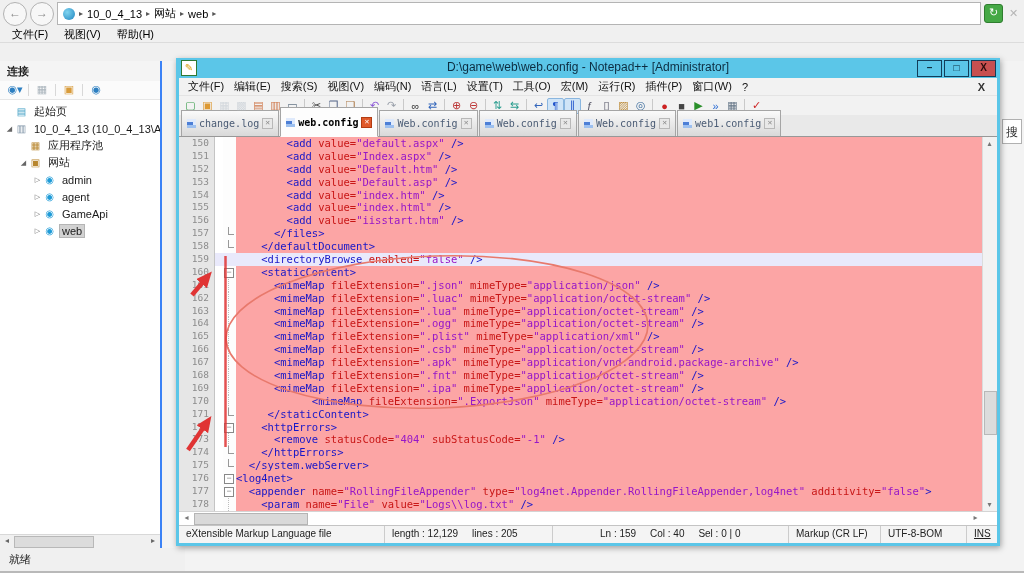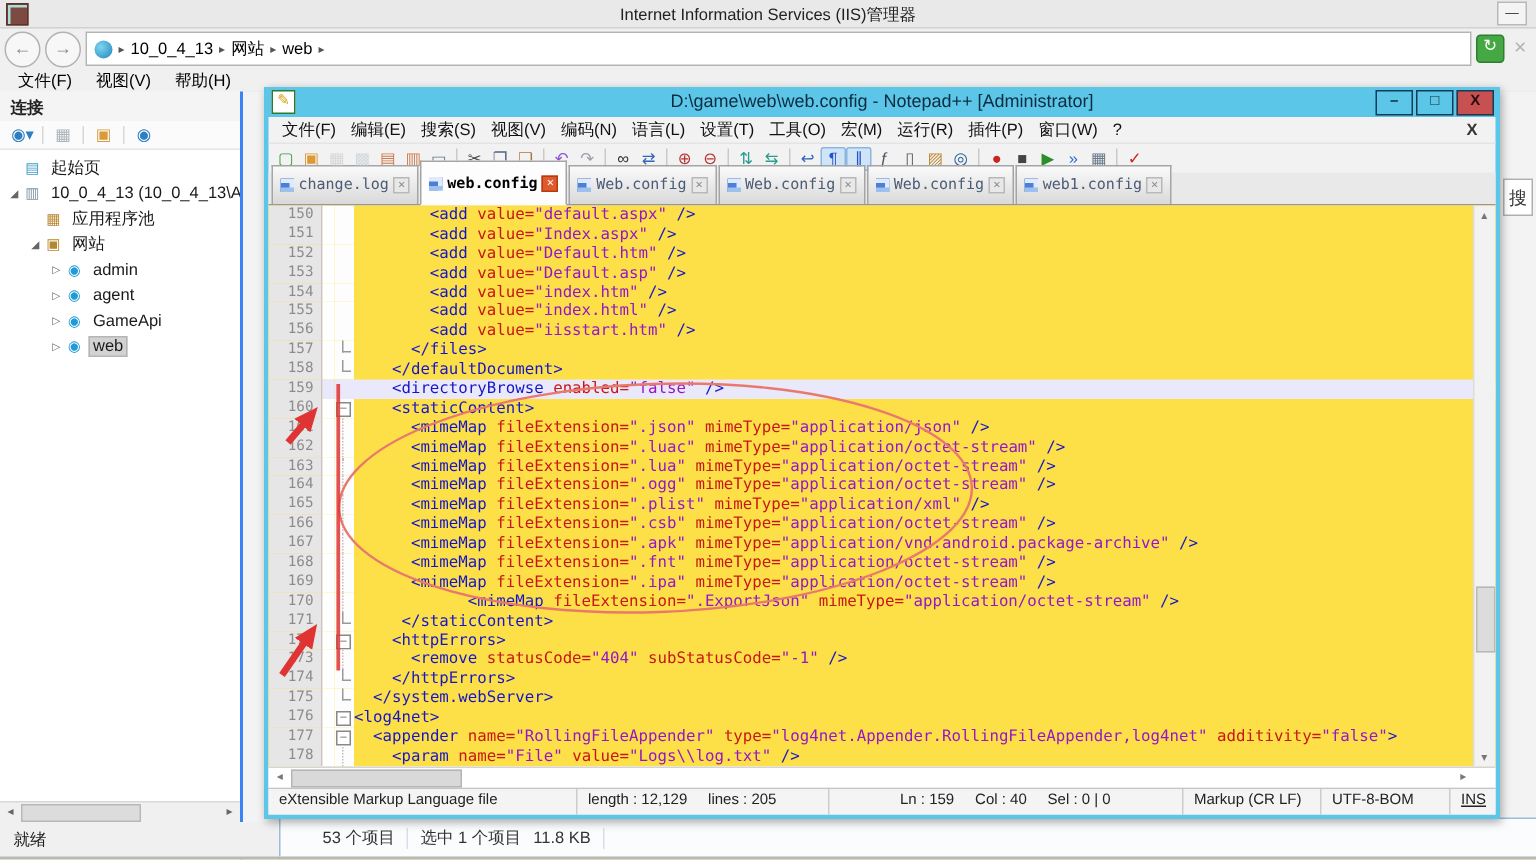--- a/index.html
+++ b/index.html
@@ -62,21 +62,21 @@
   .tb-icon{width:17px;height:16px;display:flex;align-items:center;justify-content:center;font-size:11px;border-radius:2px;flex:none;}
   .tb-icon.active{background:#cfe4f7;border:1px solid #8ab6df;box-sizing:border-box;}
   .tb-icon.disabled{opacity:.55;}
   .tb-sep{width:1px;height:13px;background:#c9c9c9;margin:0 3px;flex:none;}
   .npp-tabs{height:21px;background:#e9e9e9;display:flex;align-items:flex-end;padding-left:2px;border-bottom:1px solid #989898;}
   .tab{display:flex;align-items:center;gap:3px;padding:4px 5px;height:17px;border:1px solid #a5a5a5;border-bottom:none;background:linear-gradient(#fafafa,#d9d9d9);font-family:"DejaVu Sans Mono",monospace;font-size:10px;color:#4a5b74;margin-right:1px;white-space:nowrap;}
   .tab.active{background:#fdfdfd;height:20px;font-weight:bold;color:#000;margin-bottom:-1px;border-bottom:1px solid #fdfdfd;}
   .floppy{width:9px;height:9px;background:#4d7fd6;display:inline-block;box-shadow:inset 0 -3px 0 #9dc0ef, inset -3px 3px 0 #dfeafc;flex:none;}
   .tab-close{font-size:8px;color:#8a8a8a;border:1px solid #b8b8b8;width:9px;height:9px;line-height:8px;text-align:center;background:#e8e8e8;flex:none;}
   .tab-close.act{background:#e05a2b;border-color:#b33c12;color:#fff;}
-  .editor{flex:1;display:flex;flex-direction:column;background:#fde047;position:relative;overflow:hidden;}
+  .editor{flex:1;display:flex;flex-direction:column;background:#fca5a5;position:relative;overflow:hidden;}
   .cl{display:flex;height:12.9px;font-family:"DejaVu Sans Mono",monospace;font-size:10.5px;line-height:12.9px;flex:none;}
   .ln{width:30px;text-align:right;padding-right:5px;background:#e6e6e6;color:#8c8c8c;border-right:1px solid #c4c4c4;font-size:9.5px;flex:none;}
   .bm{width:8px;background:#fff;flex:none;}
   .fd{width:13px;background:#fdfdfd;position:relative;flex:none;}
   .code{flex:1;white-space:pre;color:#000;}
   .cl.cur .bm,.cl.cur .fd,.cl.cur .code{background:#e9e9fb;}
   .tk-t{color:#1616c8;}
   .tk-a{color:#c81616;}
   .tk-v{color:#9616c8;}
   .fbox{position:absolute;left:1px;top:2px;width:8px;height:8px;border:1px solid #888;background:#fff;font-size:7px;line-height:7px;text-align:center;color:#555;}
@@ -95,25 +95,20 @@
 
   
   #annot{position:absolute;inset:0;z-index:60;pointer-events:none;}
 </style>
 </head>
 <body>
 
 <div id="screen">
 
   <div id="iis-win">
-    <div class="iis-title">
-      <span class="iis-app-icon"></span>
-      <span class="ttl">Internet Information Services (IIS)管理器</span>
-      <span class="iis-min">—</span>
-    </div>
     <div class="iis-addr">
       <span class="nav-btn">←</span>
       <span class="nav-btn">→</span>
       <div class="crumb-bar">
         <span class="crumb-globe"></span>
         <span id="crumb-items" style="display:flex;align-items:center;gap:4px;">
             <span class="crumb-sep">▸</span>
             <span>10_0_4_13</span>
             <span class="crumb-sep">▸</span>
             <span>网站</span>
@@ -192,27 +187,20 @@
           <span class="arr" style="right:1px;">▸</span>
         </div>
       </div>
       <div class="iis-content">
         <div class="clipped-box">搜</div>
       </div>
     </div>
     <div class="iis-status">就绪</div>
   </div>
 
-  <div id="explorer-bar">
-    <span>53 个项目</span>
-    <span class="ed"></span>
-    <span>选中 1 个项目</span>
-    <span>11.8 KB</span>
-    <span class="ed"></span>
-  </div>
   <div id="screen-bottom"></div>
 
   <div id="npp-win">
     <div class="npp-title">
       <span class="npp-ic">✎</span>
       <span class="ttl">D:\game\web\web.config - Notepad++ [Administrator]</span>
       <span class="npp-btns">
         <span class="wbtn">–</span>
         <span class="wbtn">□</span>
         <span class="wbtn close">X</span>

